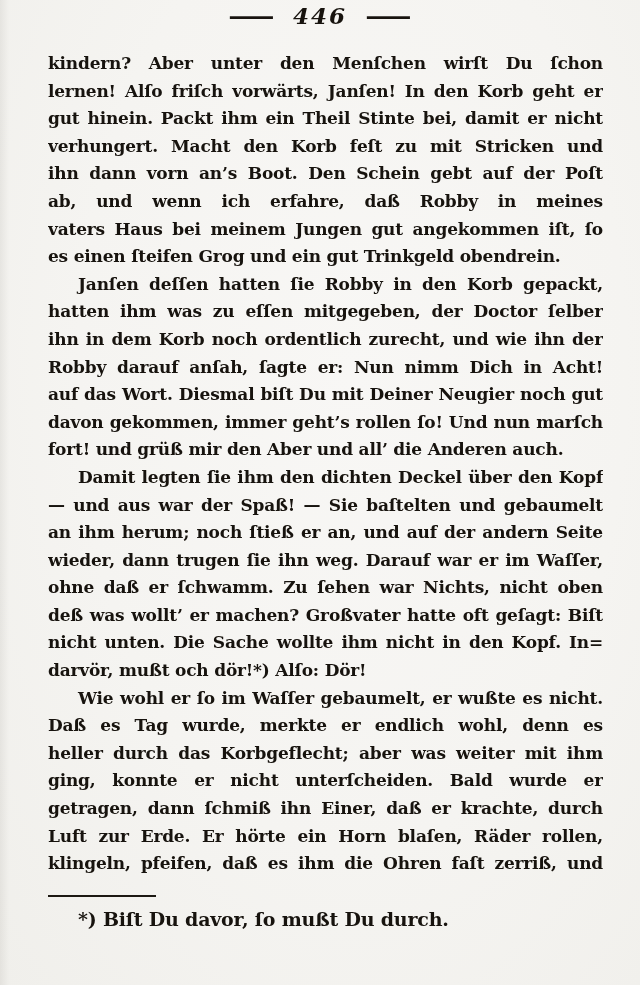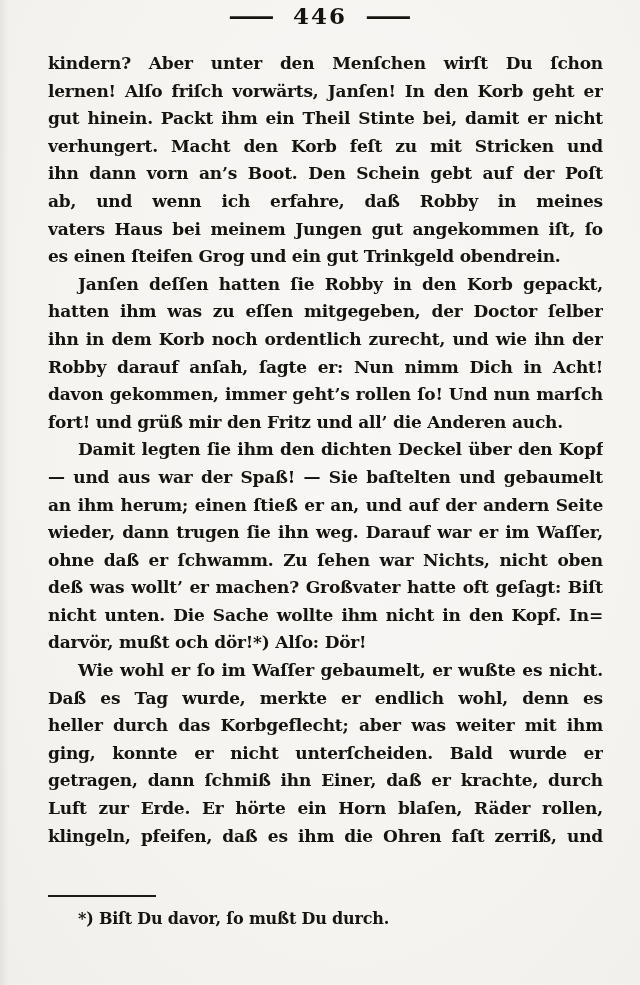--- a/index.html
+++ b/index.html
@@ -28,21 +28,21 @@
     top:2px;left:0;width:640px;
     display:flex;justify-content:center;align-items:center;
     gap:30px;
     font-size:23px;font-weight:700;
   }
   .pagehead .dash{
     display:inline-block;
     transform:scaleX(2.1);
     font-weight:700;
   }
-  .pagehead .pagenum{letter-spacing:2px;}
+  .pagehead .pagenum{letter-spacing:2px;font-style:italic;}
   .textblock{
     position:absolute;
     left:48px;top:50px;width:555px;
   }
   .para{margin:0;padding:0;}
   .line{
     height:27.6px;
     line-height:27.6px;
     font-size:17px;
     font-weight:700;
@@ -57,21 +57,21 @@
   .footnote-rule{
     position:absolute;
     left:48px;top:895px;
     width:108px;height:2px;
     background:#1c1812;
   }
   .footnote{
     position:absolute;
     left:78px;top:906px;
     width:520px;
-    font-size:16px;
+    font-size:19px;
     font-weight:700;
     line-height:26px;
     letter-spacing:-0.2px;
   }
 </style>
 </head>
 <body>
 
 <div class="page">
 
@@ -90,27 +90,28 @@
         <div class="line">ihn dann vorn an’s Boot. Den Schein gebt auf der Poſt</div>
         <div class="line">ab, und wenn ich erfahre, daß Robby in meines Schwieger=</div>
         <div class="line">vaters Haus bei meinem Jungen gut angekommen iſt, ſo giebt</div>
         <div class="line lastline">es einen ſteifen Grog und ein gut Trinkgeld obendrein.</div>
       </div>
       <div class="para">
         <div class="line indent">Janſen deſſen hatten ſie Robby in den Korb gepackt,</div>
         <div class="line">hatten ihm was zu eſſen mitgegeben, der Doctor ſelber legte</div>
         <div class="line">ihn in dem Korb noch ordentlich zurecht, und wie ihn der</div>
         <div class="line">Robby darauf anſah, ſagte er: Nun nimm Dich in Acht! folge</div>
+        <div class="line">auf das Wort. Diesmal biſt Du mit Deiner Neugier noch gut</div>
         <div class="line">davon gekommen, immer geht’s rollen ſo! Und nun marſch</div>
-        <div class="line lastline">fort! und grüß mir den Fritz und all’ die Anderen auch.</div>
+        <div class="line lastline">fort! und grüß mir den Aber und all’ die Anderen auch.</div>
       </div>
       <div class="para">
         <div class="line indent">Damit legten ſie ihm den dichten Deckel über den Kopf</div>
         <div class="line">— und aus war der Spaß! — Sie baſtelten und gebaumelt</div>
-        <div class="line">an ihm herum; einen ſtieß er an, und auf der andern Seite</div>
+        <div class="line">an ihm herum; noch ſtieß er an, und auf der andern Seite</div>
         <div class="line">wieder, dann trugen ſie ihn weg. Darauf war er im Waſſer,</div>
         <div class="line">ohne daß er ſchwamm. Zu ſehen war Nichts, nicht oben und</div>
         <div class="line">deß was wollt’ er machen? Großvater hatte oft geſagt: Biſt</div>
         <div class="line">nicht unten. Die Sache wollte ihm nicht in den Kopf. In=</div>
         <div class="line lastline">darvör, mußt och dör!*) Alſo: Dör!</div>
       </div>
       <div class="para">
         <div class="line indent">Wie wohl er ſo im Waſſer gebaumelt, er wußte es nicht.</div>
         <div class="line">Daß es Tag wurde, merkte er endlich wohl, denn es ſchimmerte</div>
         <div class="line">heller durch das Korbgeflecht; aber was weiter mit ihm vor=</div>

